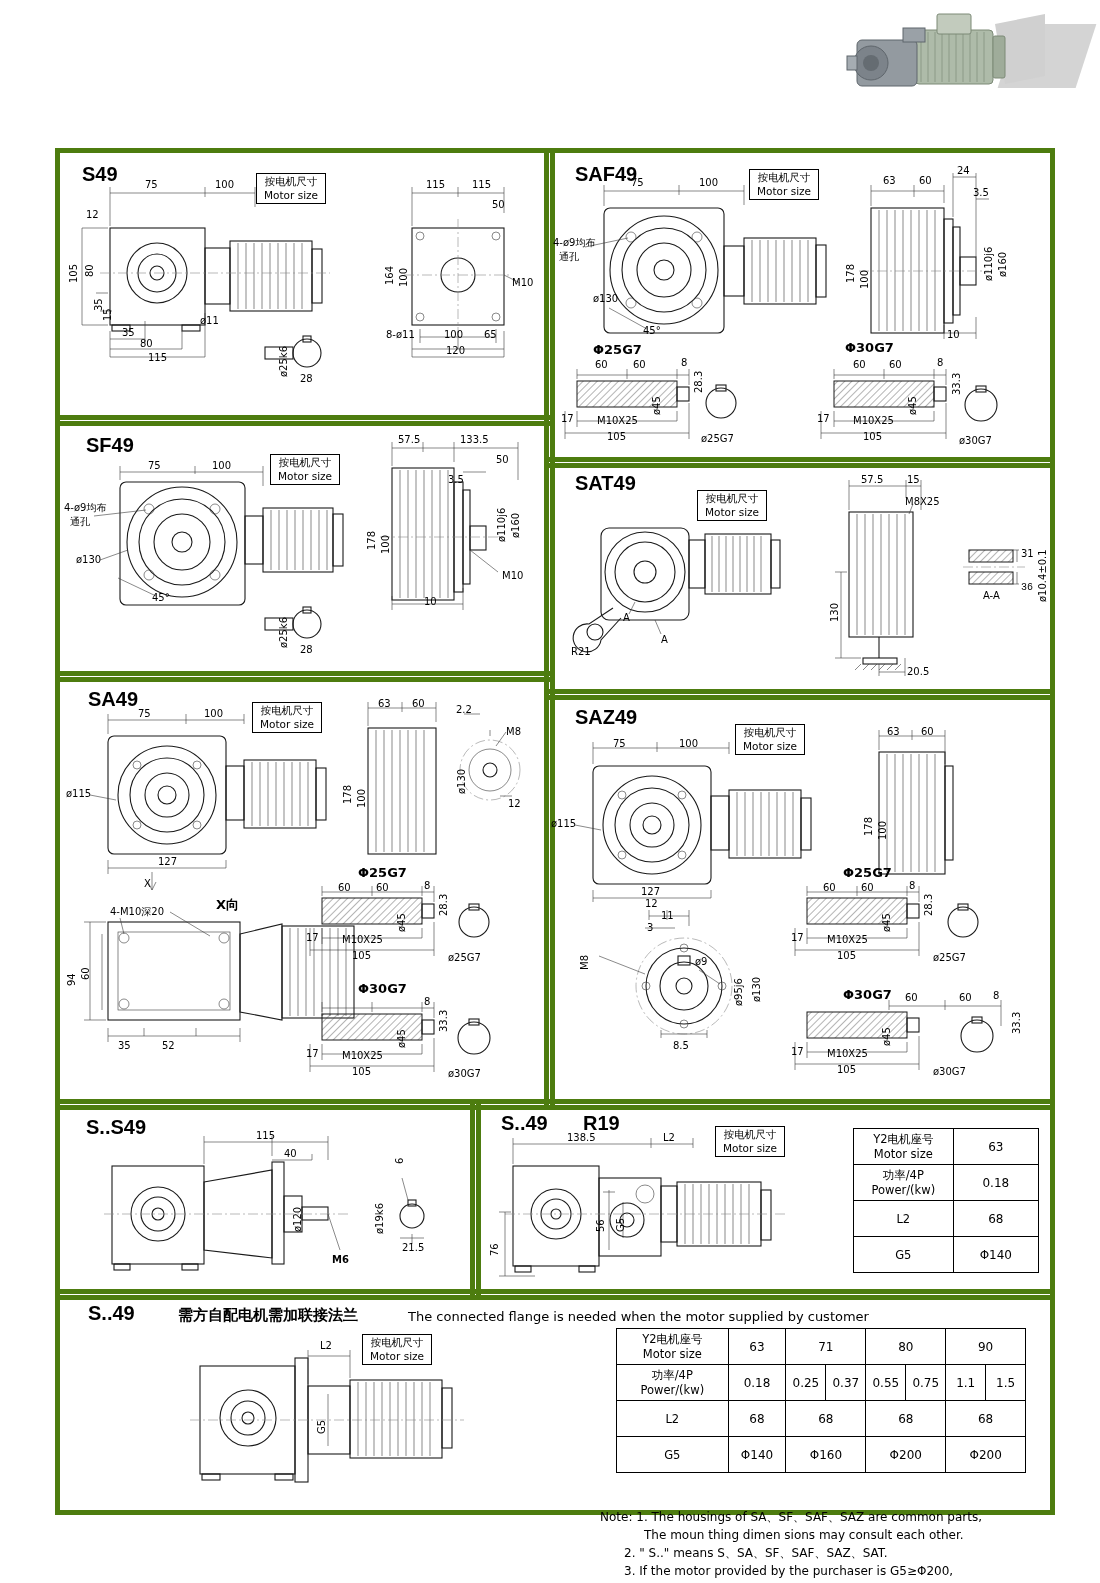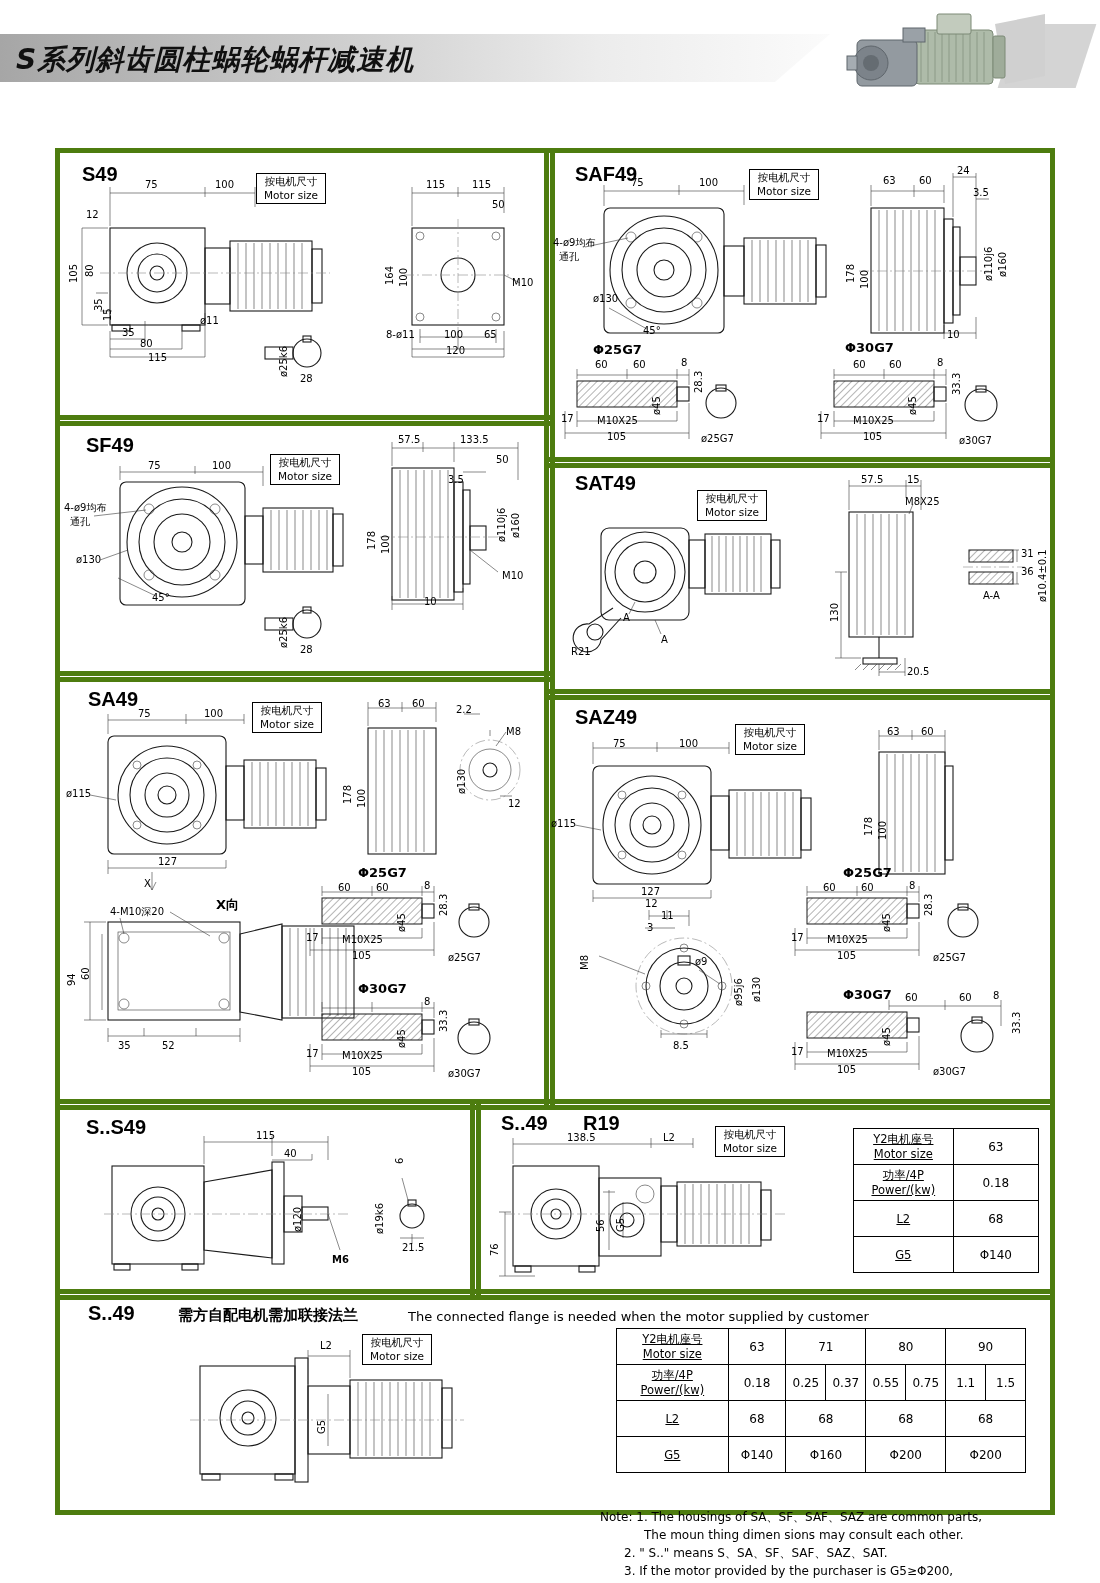--- a/index.html
+++ b/index.html
@@ -29,43 +29,40 @@
   .ht{fill:url(#hatch);stroke:#1a1a1a;stroke-width:1;}
   
   .dim{position:absolute;font:10px "DejaVu Sans",sans-serif;color:#000;line-height:1.1;
        white-space:pre-line;transform-origin:0 0;z-index:2;}
   .boxdim{border:1px solid #000;padding:1px 7px;font-size:10.5px;text-align:center;line-height:1.3;}
   .bigdim{font-weight:bold;font-size:13px;}
   
   table.spec{border-collapse:collapse;position:absolute;background:transparent;}
   table.spec td{border:1px solid #000;text-align:center;vertical-align:middle;
                 font:12px "DejaVu Sans",sans-serif;padding:2px 4px;height:31px;}
-  table.spec td.lbl{font-size:11.5px;white-space:pre-line;text-decoration:underline;}
+  table.spec td.lbl{font-size:11.5px;white-space:pre-line;}
   
   .notes{position:absolute;z-index:2;font:12px "DejaVu Sans",sans-serif;line-height:1.5;color:#000;}
   .notes .ind{padding-left:24px;}
   .notes .ind2{padding-left:44px;}
 </style>
 </head>
 <body>
 
 <div class="sheet">
 
   <svg width="0" height="0" style="position:absolute">
     <defs>
       <pattern id="hatch" width="5" height="5" patternUnits="userSpaceOnUse" patternTransform="rotate(45)">
         <line x1="0" y1="0" x2="0" y2="5" stroke="#444" stroke-width="0.8"></line>
       </pattern>
     </defs>
   </svg>
 
 
-  <div class="banner">
-    <h1>S系列斜齿圆柱蜗轮蜗杆减速机</h1>
-  </div>
   <div class="corner-shape"></div>
 
   <svg class="product" width="200" height="92" viewBox="0 0 200 92">
     <polygon points="150,18 200,8 200,70 160,78" fill="#d0d0d0"></polygon>
     <rect x="70" y="24" width="78" height="54" rx="4" fill="#aebba9" stroke="#7c8a77"></rect>
     <path d="M76,26V76M83,26V76M90,26V76M97,26V76M104,26V76M111,26V76M118,26V76M125,26V76M132,26V76M139,26V76" stroke="#8c9a87" stroke-width="1" fill="none"></path>
     <rect x="92" y="8" width="34" height="20" rx="2" fill="#c2cbbd" stroke="#7c8a77"></rect>
     <rect x="148" y="30" width="12" height="42" rx="2" fill="#9fac9a" stroke="#7c8a77"></rect>
     <rect x="12" y="34" width="60" height="46" rx="5" fill="#939aa0" stroke="#5f666c"></rect>
     <circle cx="26" cy="57" r="17" fill="#7c838a" stroke="#5f666c"></circle>
@@ -284,21 +281,21 @@
       <span class="dim" style="left: 312px; top: 12px;">57.5</span>
       <span class="dim" style="left: 358px; top: 12px;">15</span>
       <span class="dim" style="left: 356px; top: 34px;">M8X25</span>
       <span class="dim" style="left: 280px; top: 160px; transform: rotate(-90deg);">130</span>
       <span class="dim" style="left: 22px; top: 184px;">R21</span>
       <span class="dim" style="left: 74px; top: 150px;">A</span>
       <span class="dim" style="left: 112px; top: 172px;">A</span>
       <span class="dim" style="left: 358px; top: 204px;">20.5</span>
       <span class="dim" style="left: 434px; top: 128px;">A-A</span>
       <span class="dim" style="left: 472px; top: 86px;">31</span>
-      <span class="dim" style="left: 472px; top: 104px;">36</span>
+      <span class="dim" style="left: 472px; top: 120px; font-family: Liberation Mono, monospace;">36</span>
       <span class="dim" style="left: 488px; top: 140px; transform: rotate(-90deg);">ø10.4±0.1</span>
     </section>
 
   <section class="panel" style="left:55px;top:671px;width:490px;height:429px">
     <h2 style="left:28px;top:12px">SA49</h2>
     <svg class="draw" width="488" height="427">
       <rect class="ln" x="48" y="60" width="118" height="118" rx="6"></rect>
       <circle class="ln" cx="107" cy="119" r="49"></circle>
         <circle class="ln" cx="107" cy="119" r="37"></circle>
       <circle class="ln" cx="107" cy="119" r="22"></circle>

